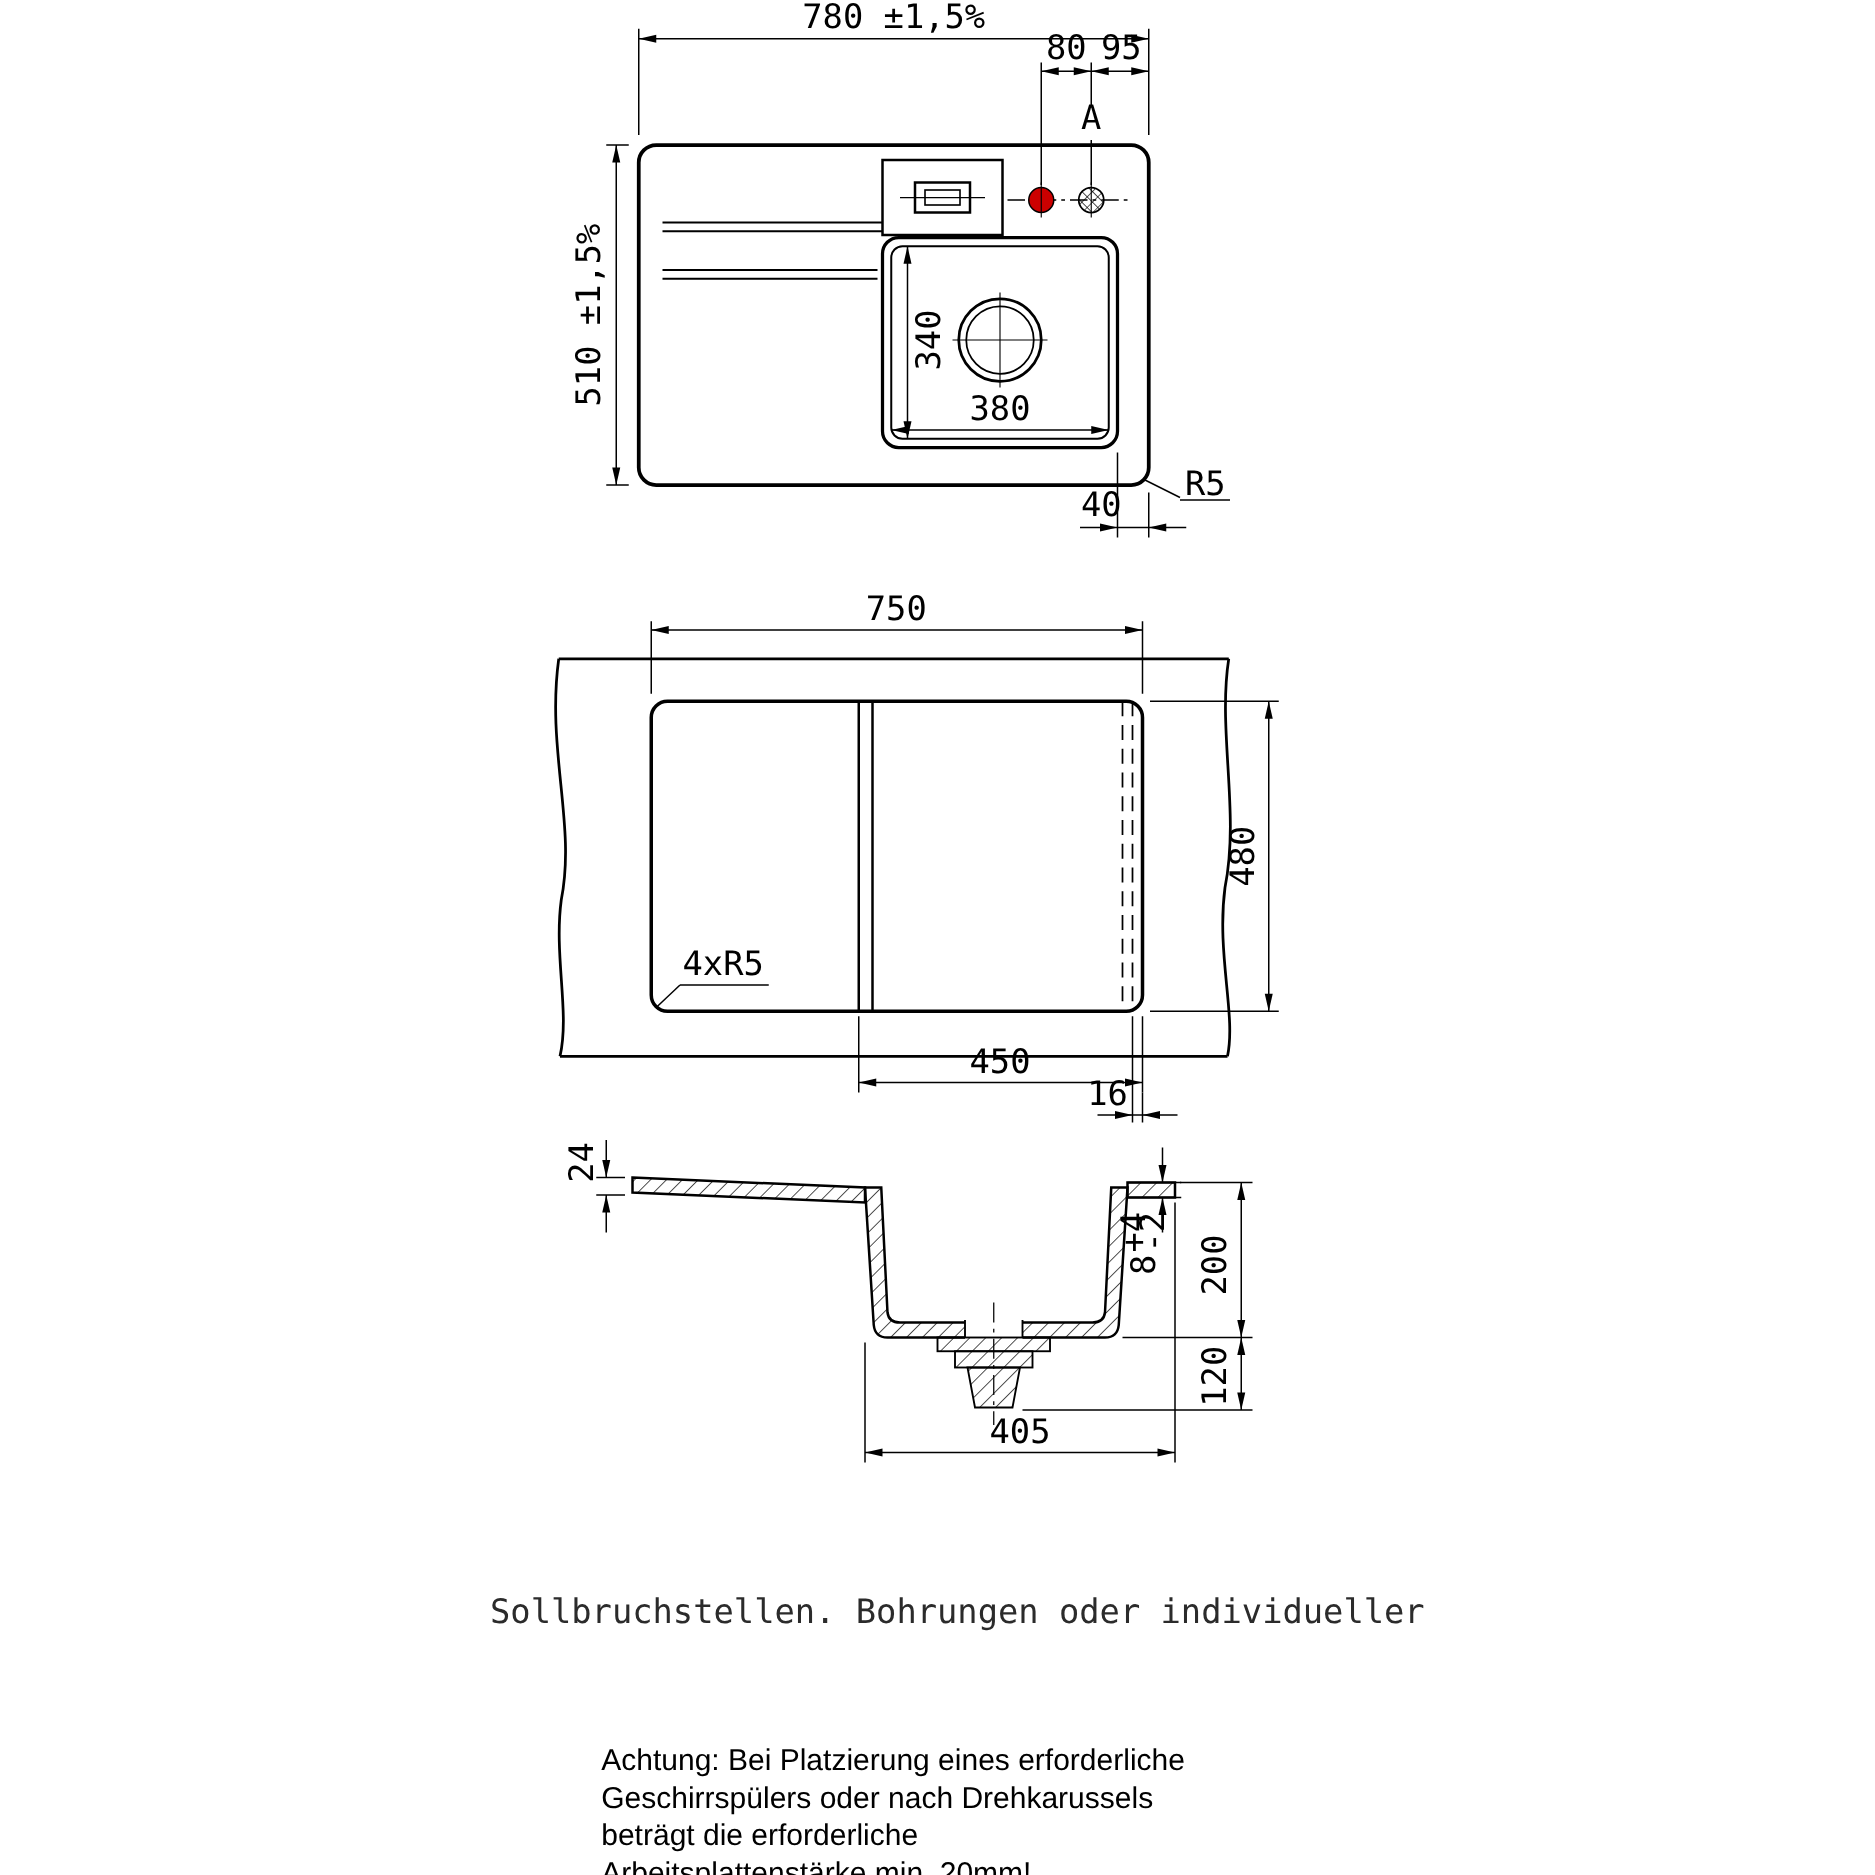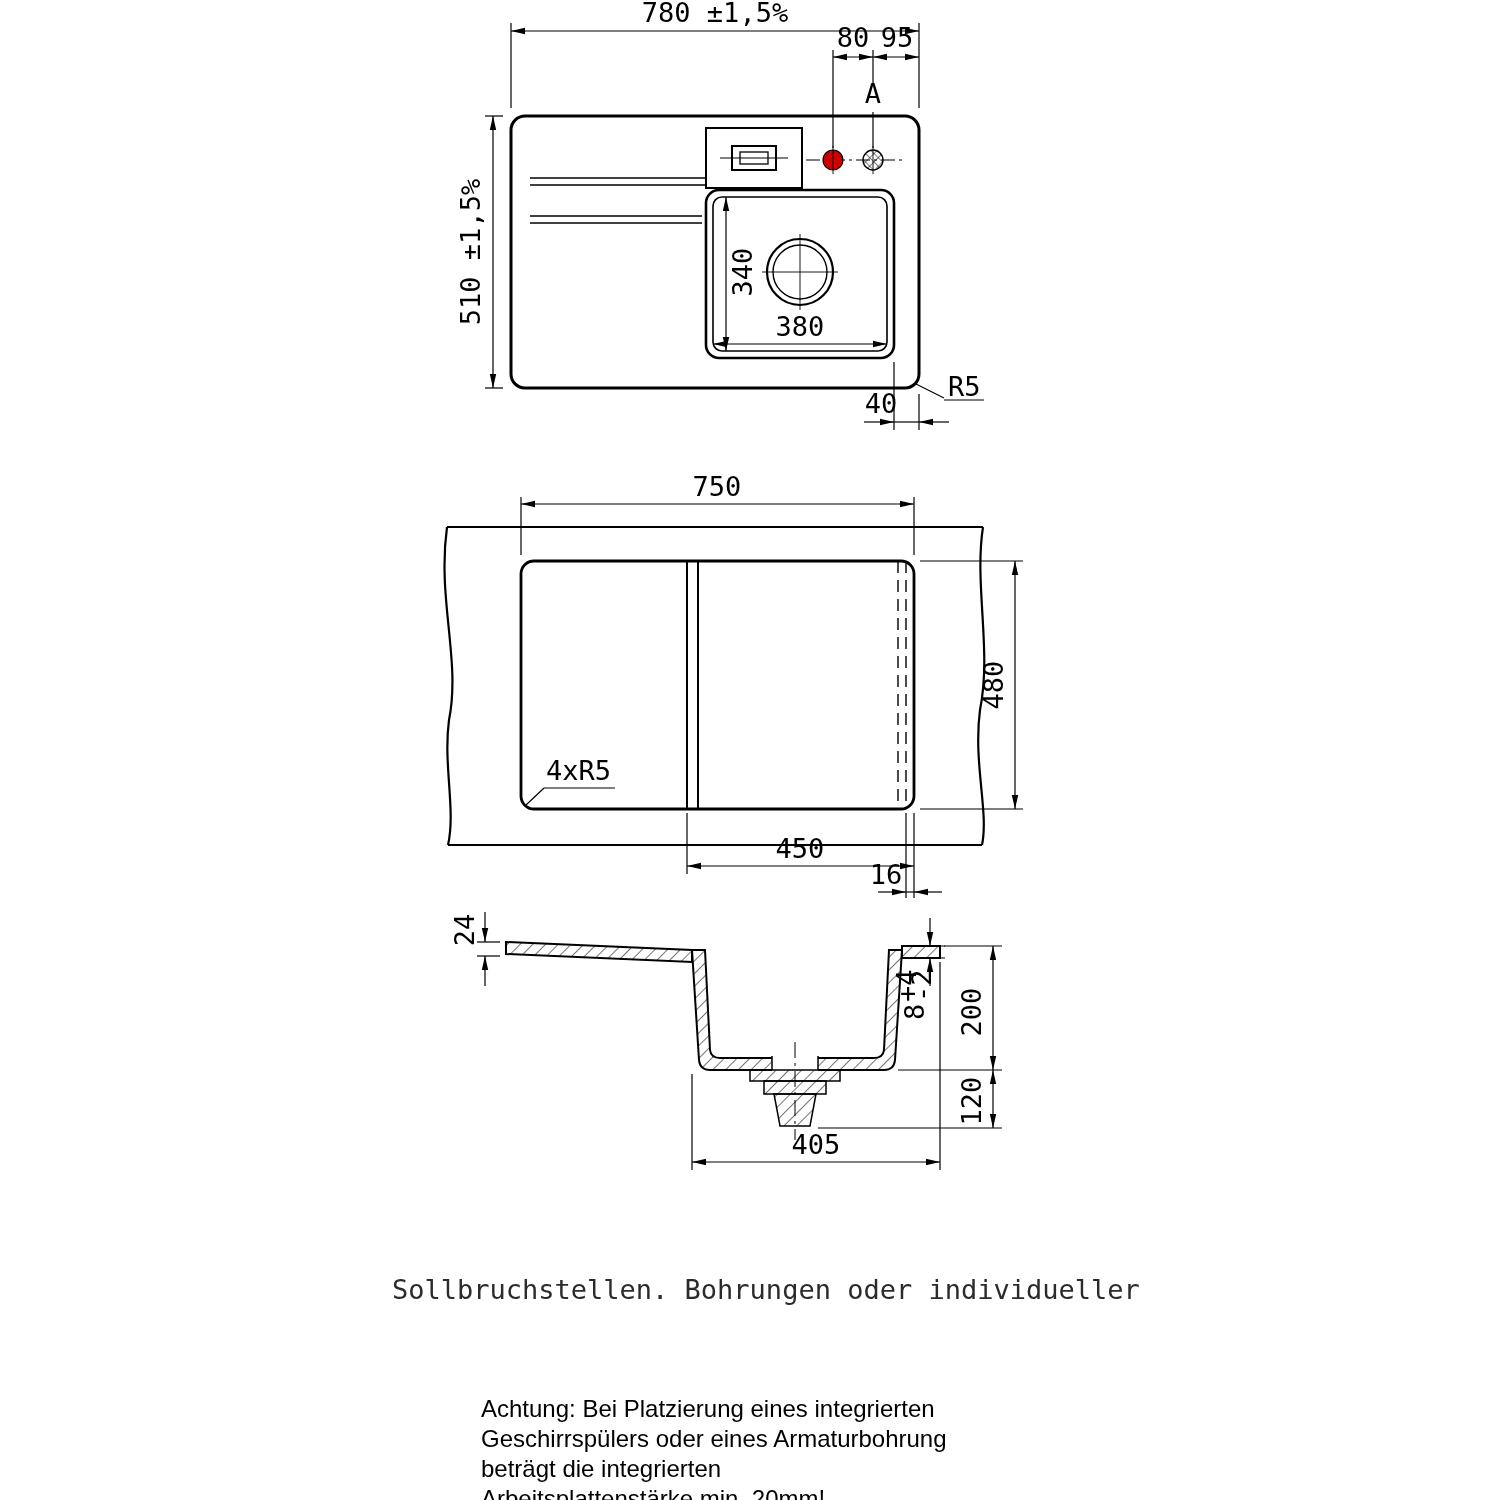--- a/index.html
+++ b/index.html
@@ -227,19 +227,19 @@
   </g>
 </svg>
 
 <div class="notes">
   <div>Sollbruchstellen. Bohrungen oder individueller</div>
   
   
 </div>
 
 <div class="warning">
-  <div>Achtung: Bei Platzierung eines integrierten</div>
-  <div>Geschirrspülers oder eines Armaturbohrung</div>
-  <div>beträgt die integrierten</div>
+  <div>Achtung: Bei Platzierung eines erforderliche</div>
+  <div>Geschirrspülers oder nach Drehkarussels</div>
+  <div>beträgt die erforderliche</div>
   <div>Arbeitsplattenstärke min. 20mm!</div>
 </div>
 
 </div>
 
 </body></html>

